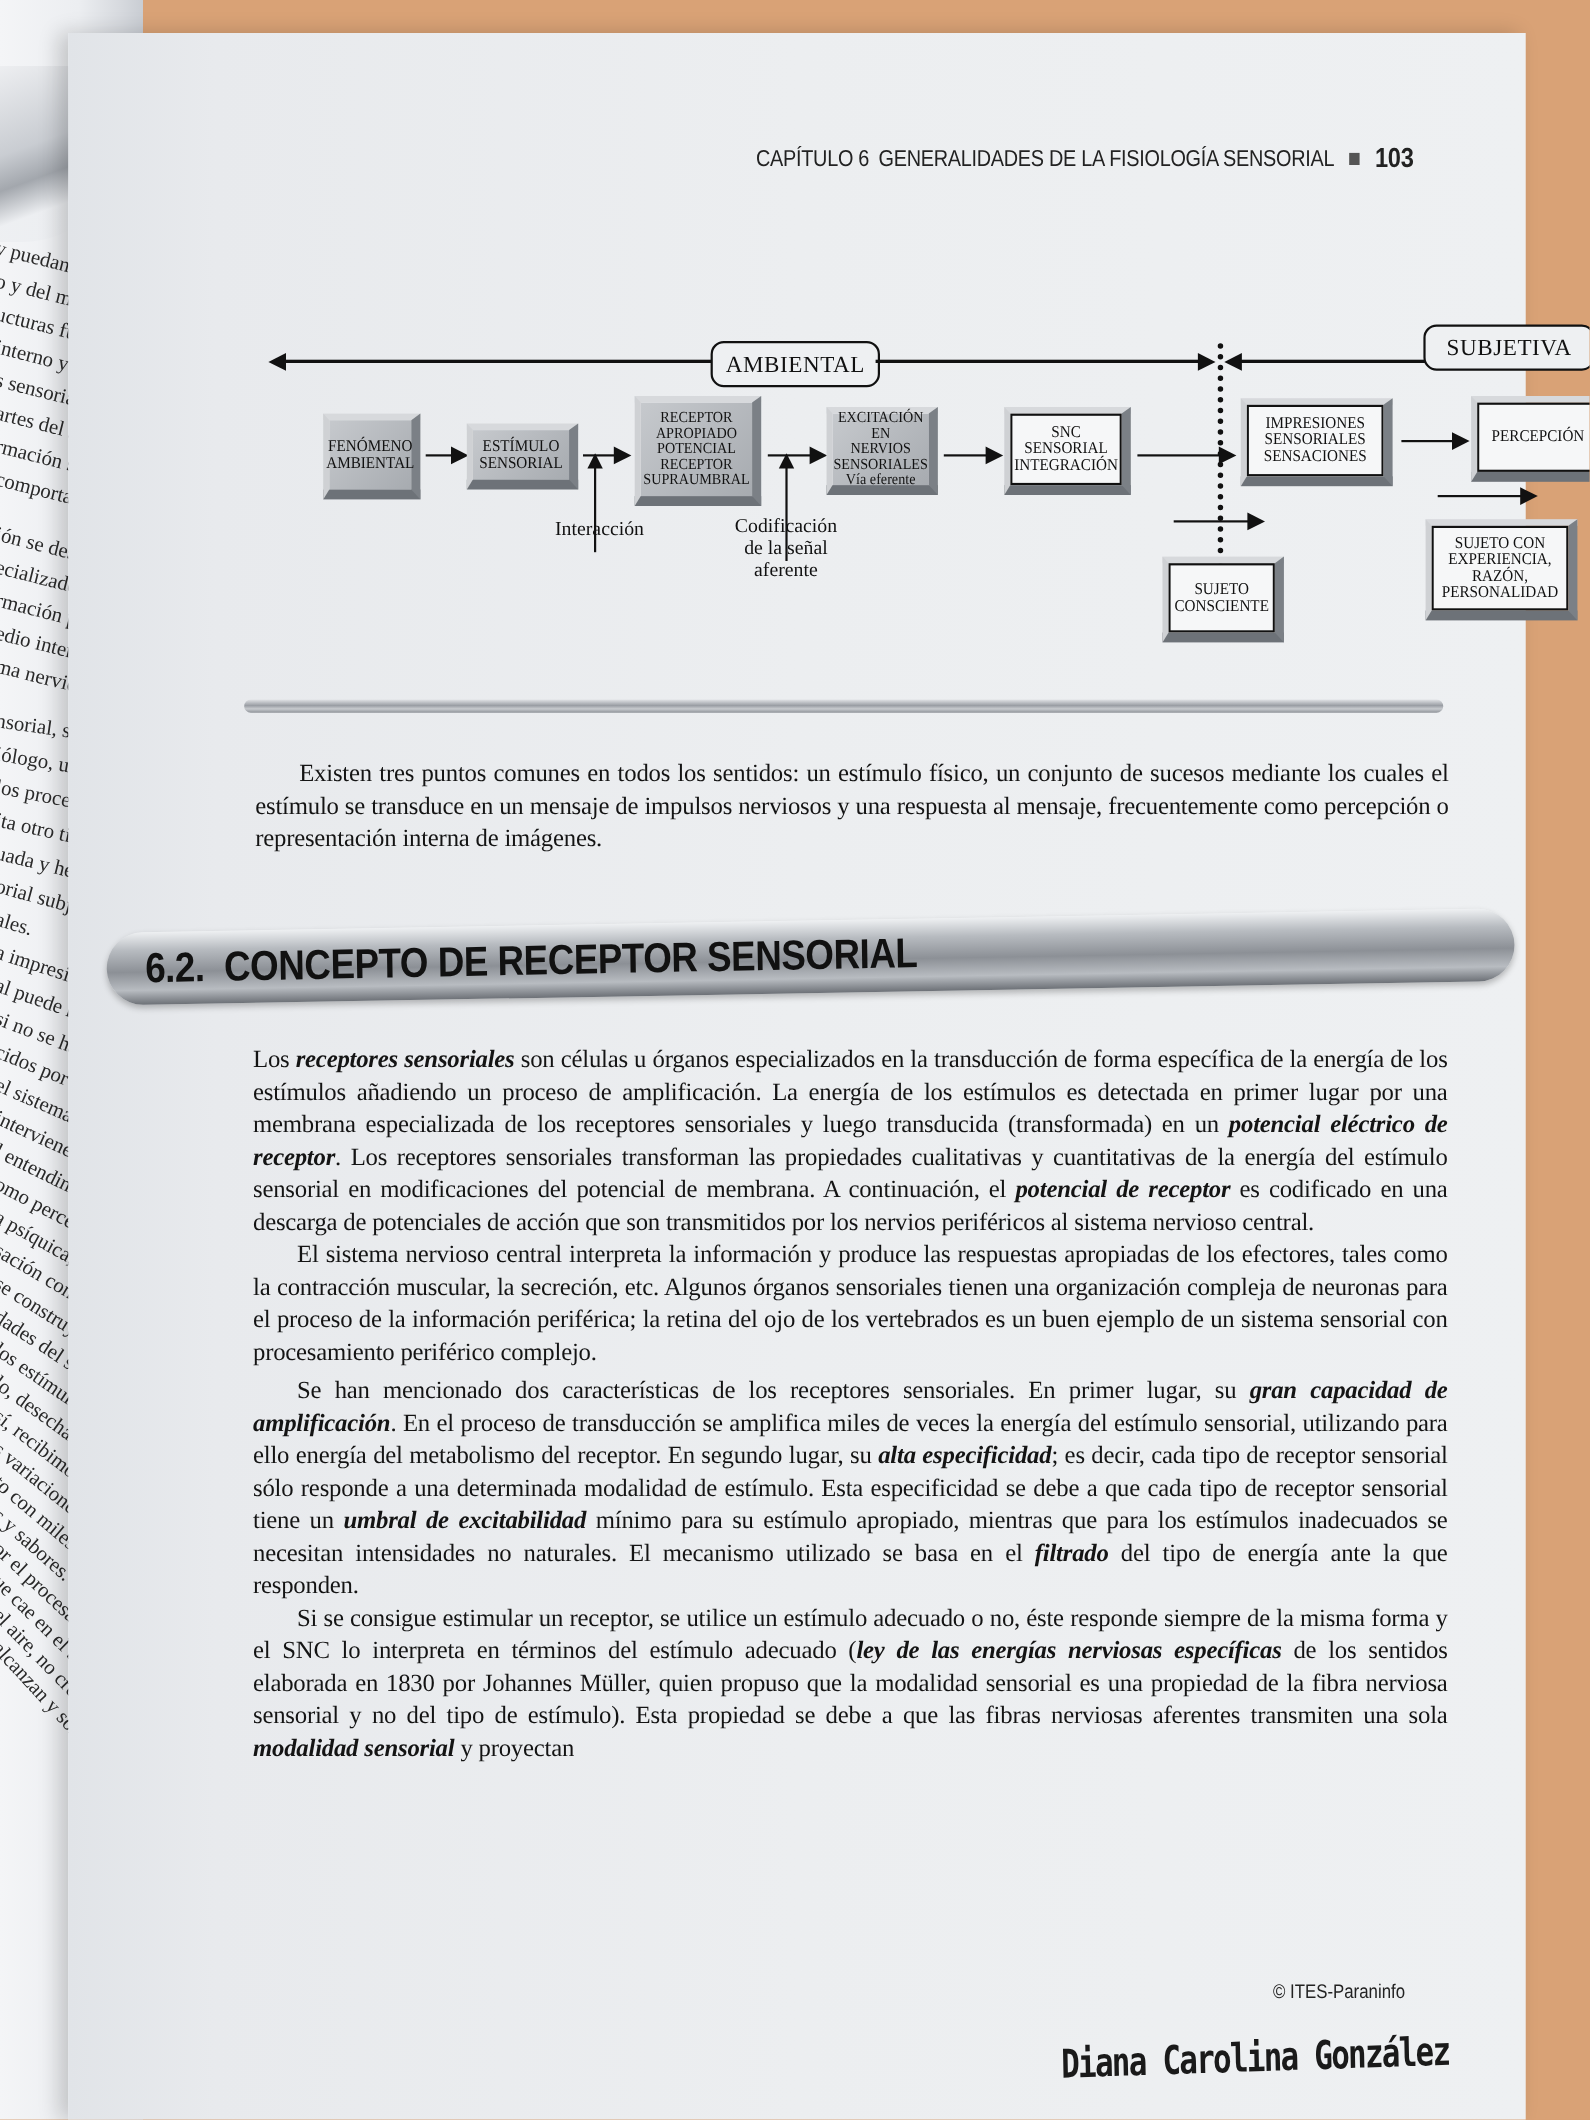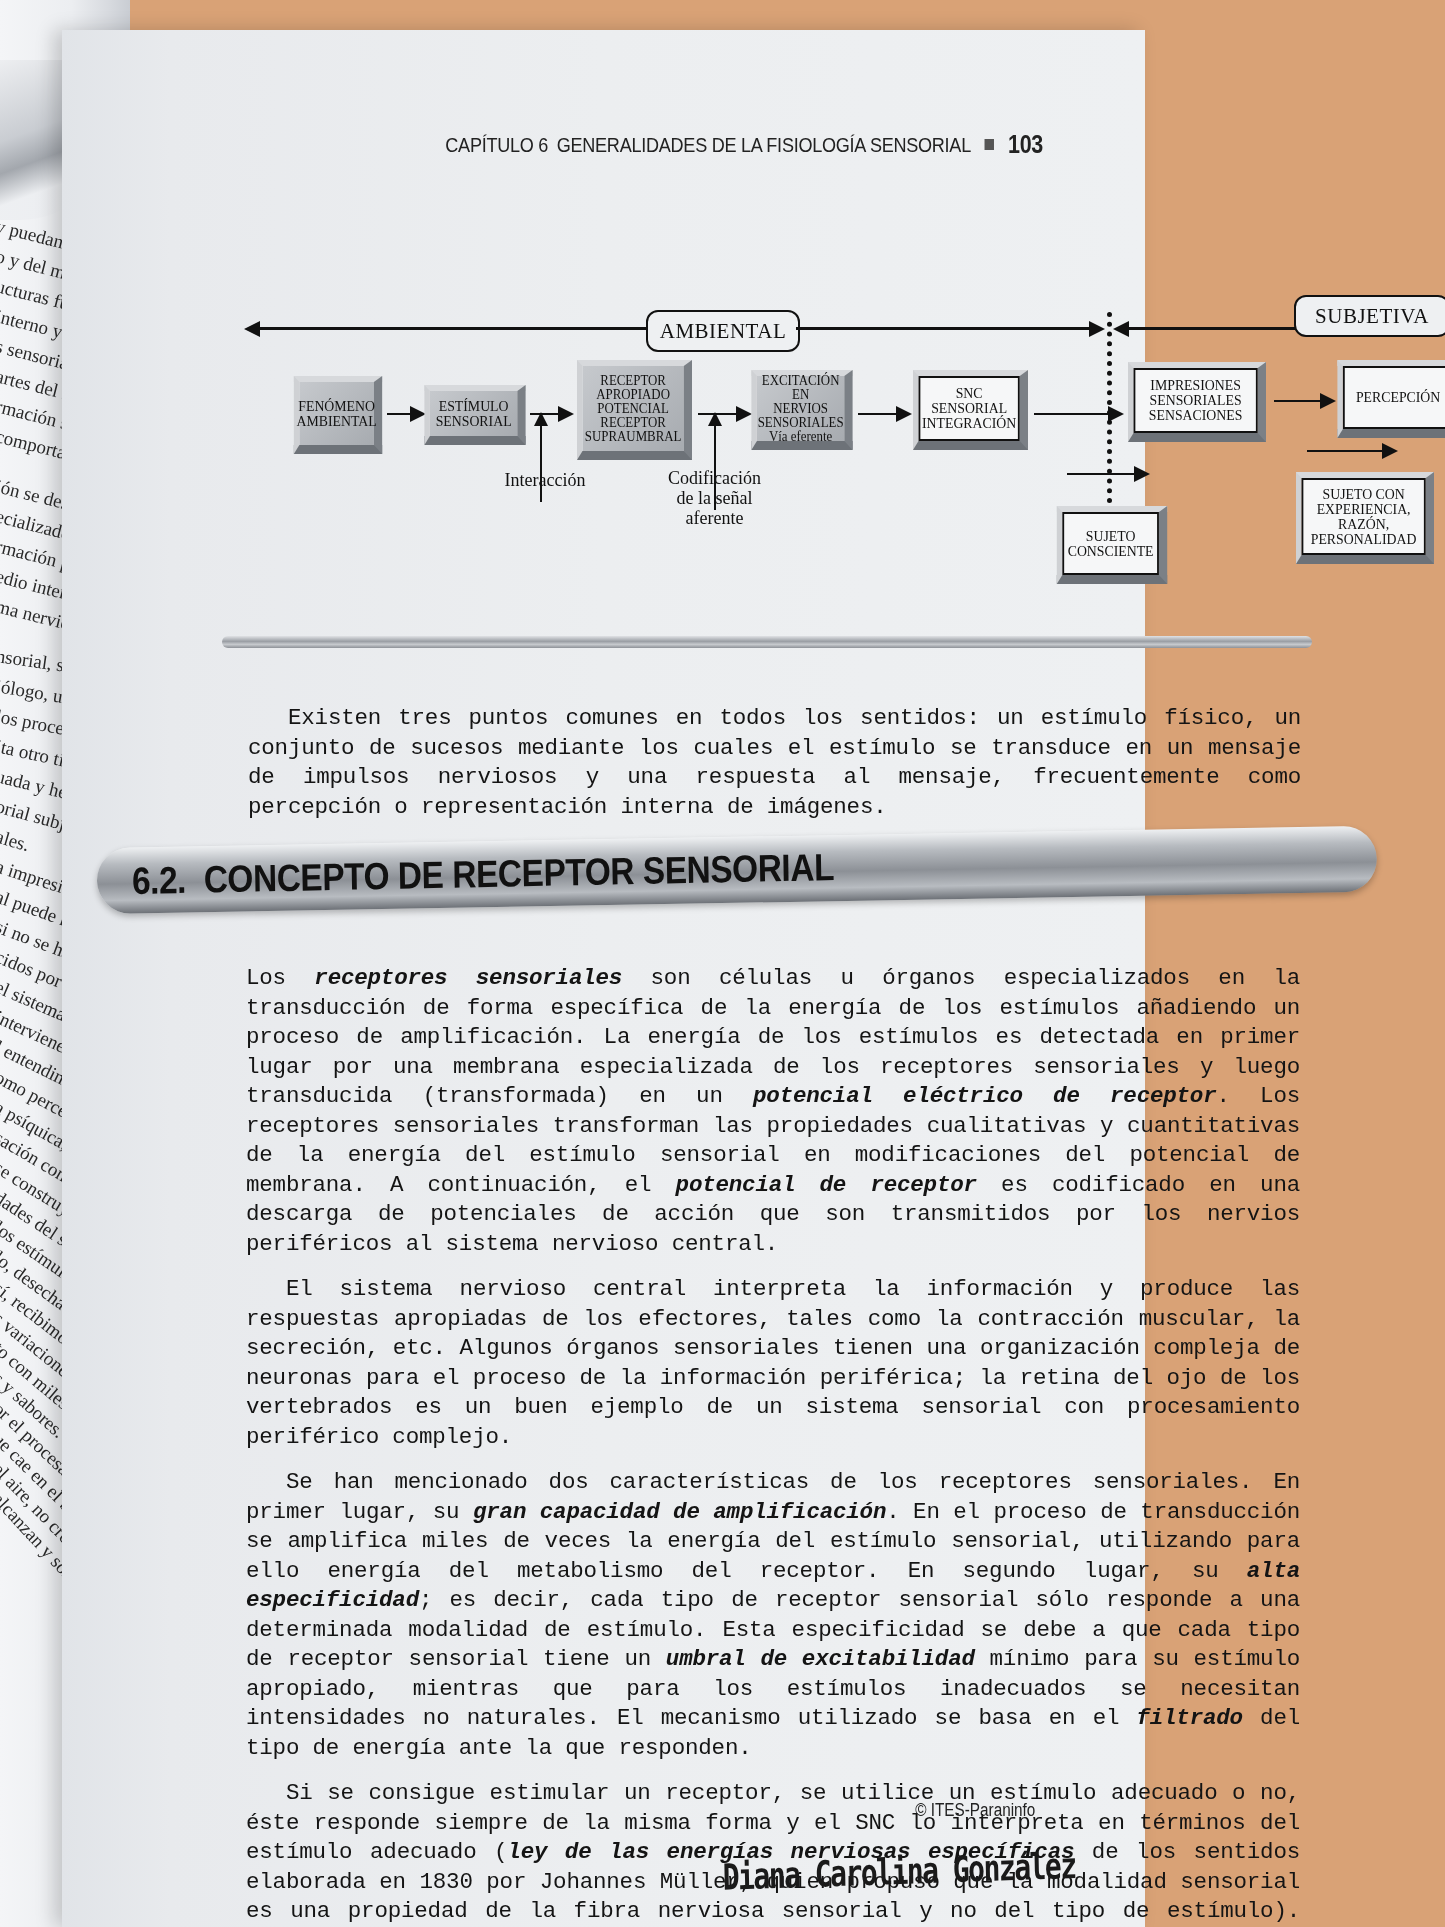--- a/index.html
+++ b/index.html
@@ -17,21 +17,21 @@
     position:absolute; left:-40px; top:60px; width:150px; height:160px;
     border-radius:0 0 90px 0;
     background:linear-gradient(160deg,#f3f4f6 0%,#bfc3c9 45%,#8f949b 60%,#eceef1 75%);
     opacity:.8;
   }
   .left-page .frag {
     position:absolute; left:-4px; font-size:19px; color:#2a2a2a; white-space:nowrap;
     transform:rotate(12deg); transform-origin:left center;
   }
   .page {
-    position:absolute; left:62px; top:30px; width:1083px; height:1897px;
+    position:absolute; left:62px; top:30px; width:1325px; height:1897px;
     background:linear-gradient(90deg,#e1e4e8 0%,#e8eaed 10%,#eceef0 50%,#eef0f2 100%);
     box-shadow:-8px 0 18px rgba(0,0,0,.18);
   }
   .running-head {
     position:absolute; right:102px; top:100px;
     font-family:"Liberation Sans", sans-serif; font-size:21px; color:#222;
     display:flex; align-items:center; gap:10px; letter-spacing:-.3px;
     transform:scaleX(.86); transform-origin:right center;
   }
   .running-head .sq { width:11px; height:11px; background:#555; margin:0 6px; }
@@ -76,21 +76,21 @@
   .fig-text { font-style:italic; font-size:20px; color:#111; }
   .rule-bar {
     position:absolute; left:0; top:426px; width:1090px; height:12px; border-radius:6px;
     background:linear-gradient(180deg,#e0e2e5 0%,#9a9ea4 45%,#c7cace 70%,#8d9197 100%);
   }
 
   .body-text {
     position:absolute; font-size:22.5px; line-height:29.5px; color:#141414; text-align:justify;
     letter-spacing:-.2px;
   }
-  .body-text p { margin:16px; text-indent:40px;font-family:Liberation Mono, monospace; }
+  .body-text p { margin:0; text-indent:40px; }
   .body-text p.noind { text-indent:0; }
   .body-text em { font-weight:bold; font-style:italic; }
 
   .section-bar {
     position:absolute; left:35px; top:818px; width:1280px; height:66px; border-radius:33px;
     background:linear-gradient(180deg,#eef0f2 0%,#b7bbc0 25%,#8c9096 55%,#b8bcc1 80%,#6d7177 100%);
     transform:rotate(-1deg); transform-origin:left center;
     box-shadow:0 3px 6px rgba(0,0,0,.25);
   }
   .section-title {

